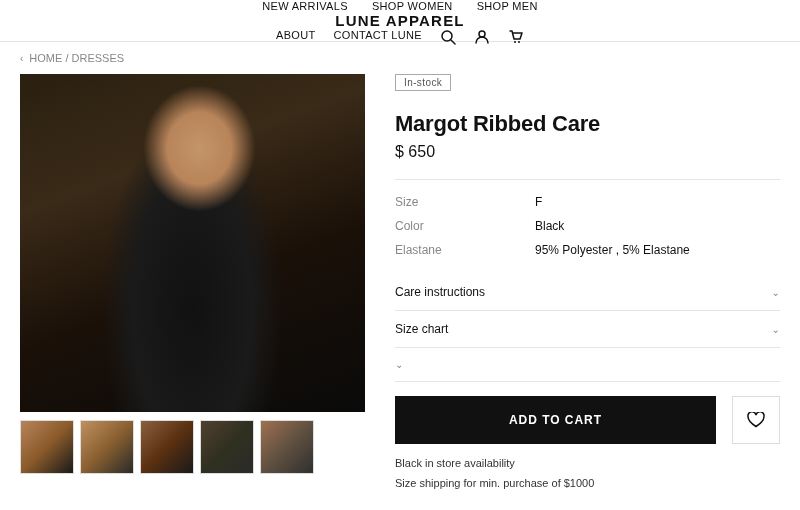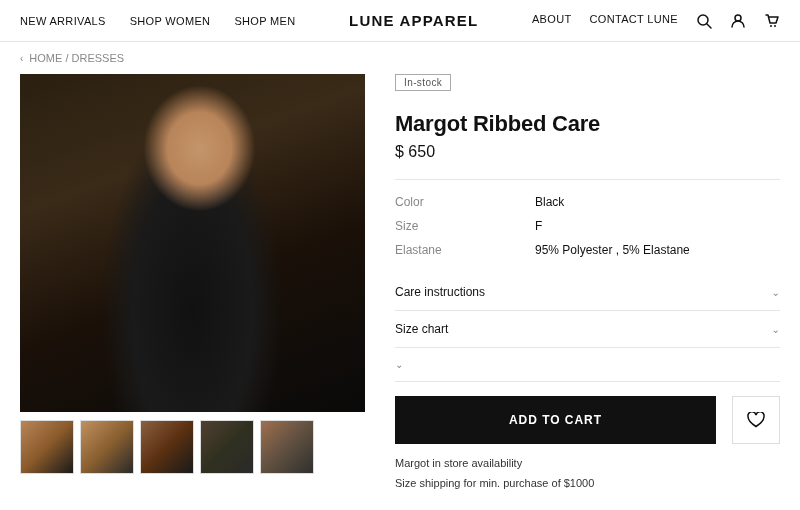--- a/index.html
+++ b/index.html
@@ -14,20 +14,21 @@
     }
 
     
     header {
       display: flex;
       align-items: center;
       justify-content: space-between;
       padding: 0 20px;
       height: 42px;
       border-bottom: 1px solid #e5e5e5;
+      flex-direction: column;
     }
     .header-nav-left {
       display: flex;
       gap: 24px;
     }
     .header-nav-left a, .header-nav-right a {
       font-size: 11px;
       text-decoration: none;
       color: #111;
       letter-spacing: 0.03em;
@@ -280,26 +281,26 @@
 
   <div class="product-section">
     <div class="in-stock-badge">In-stock</div>
     <h1 class="product-name">Margot Ribbed Care</h1>
     <div class="product-price">$ 650</div>
 
     <hr class="divider">
 
     <div class="product-details">
       <div class="detail-row">
+        <span class="detail-label">Size</span>
+        <span class="detail-value">F</span>
+      </div>
+      <div class="detail-row">
         <span class="detail-label">Color</span>
         <span class="detail-value">Black</span>
-      </div>
-      <div class="detail-row">
-        <span class="detail-label">Size</span>
-        <span class="detail-value">F</span>
       </div>
       <div class="detail-row">
         <span class="detail-label">Elastane</span>
         <span class="detail-value">95% Polyester , 5% Elastane</span>
       </div>
     </div>
 
     <div class="accordion-item">
       <span class="accordion-label">Care instructions</span>
       <span class="accordion-chevron">⌄</span>
@@ -315,18 +316,18 @@
     <div class="cart-section">
       <button class="add-to-cart-btn">ADD TO CART</button>
       <button class="wishlist-btn">
         <svg width="18" height="16" viewBox="0 0 18 16" fill="none">
           <path d="M9 14.5S1 9.5 1 4.5A4 4 0 0 1 9 3a4 4 0 0 1 8 1.5c0 5-8 10-8 10z" stroke="#111" stroke-width="1.5" fill="none"></path>
         </svg>
       </button>
     </div>
 
     <div class="store-info">
-      <div>Margot in store availability</div>
+      <div>Black in store availability</div>
       <div>Size shipping for min. purchase of $1000</div>
     </div>
   </div>
 
 </div>
 
 </body></html>

